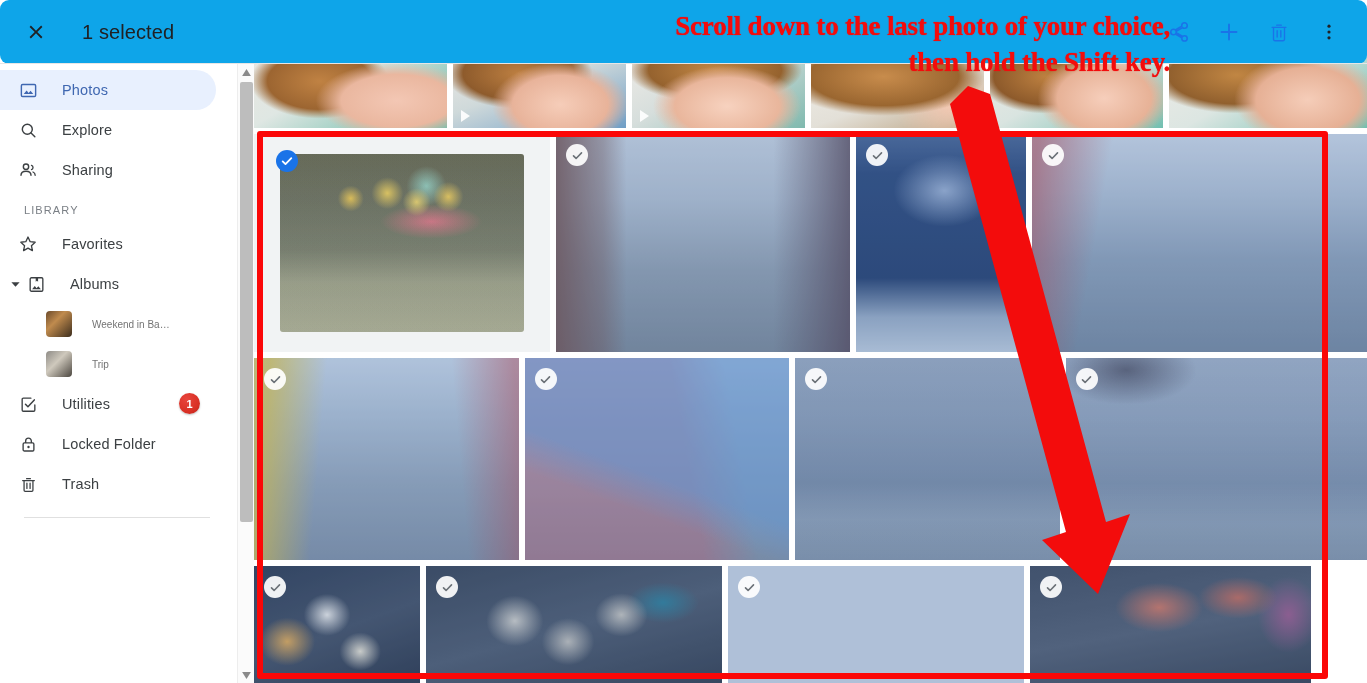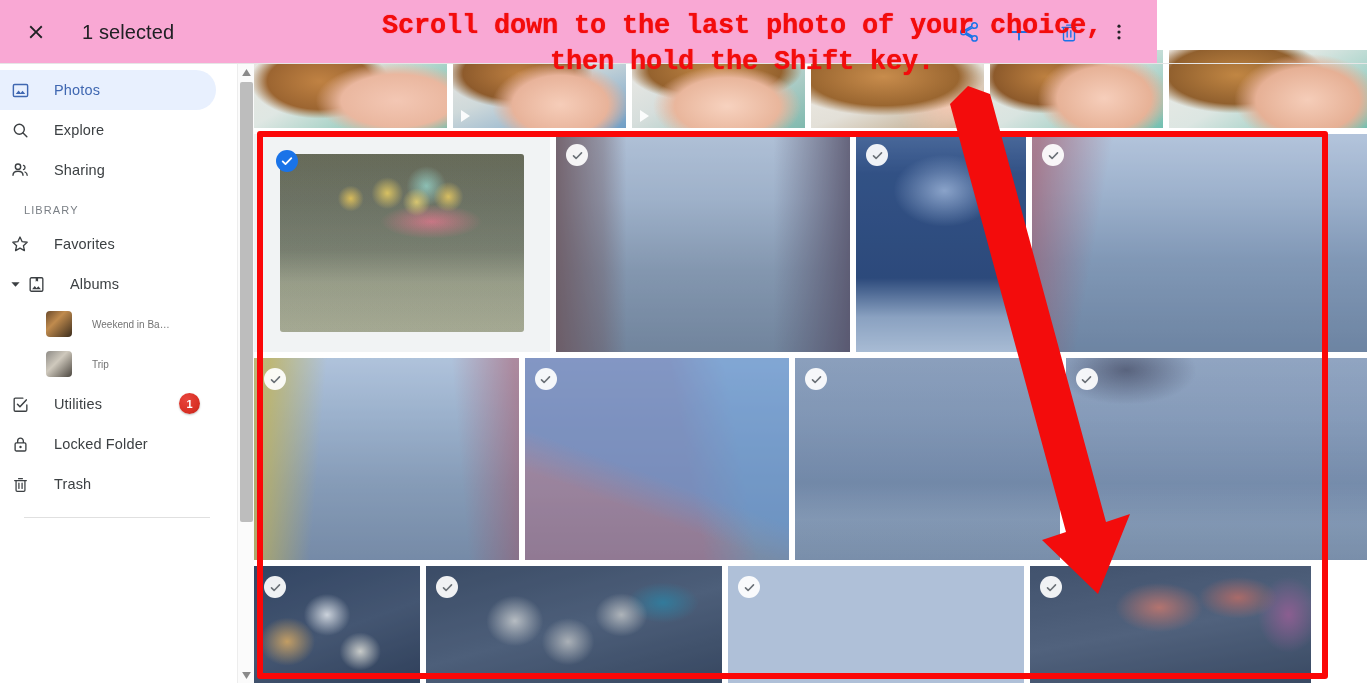--- a/index.html
+++ b/index.html
@@ -6,24 +6,25 @@
   html, body {
     width: 1367px; height: 683px;
     overflow: hidden;
     font-family: "Liberation Sans", sans-serif;
     background: #ffffff;
   }
 
   
   #topbar {
     position: absolute; left: 0; top: 0;
-    width: 1157px; height: 64px;
-    background: #f9a8d4;
+    width: 1367px; height: 64px;
+    background: #0ea5e9;
     display: flex; align-items: center;
     z-index: 40;
+    border-radius: 9px;
   }
   #topbar .close-btn {
     width: 48px; height: 48px; margin-left: 12px;
     display: flex; align-items: center; justify-content: center;
     border-radius: 50%; cursor: pointer;
   }
   #topbar .sel-count {
     margin-left: 22px;
     font-size: 20px; color: #202124; letter-spacing: .1px;
     white-space: nowrap;
@@ -46,21 +47,21 @@
     position: absolute; left: 0; top: 64px;
     width: 232px; height: 619px;
     background: #ffffff;
     z-index: 30;
     overflow: hidden;
   }
   .nav-item {
     position: relative;
     display: flex; align-items: center;
     height: 40px; margin: 0 16px 0 0;
-    padding-left: 8px;
+    padding-left: 16px;
     border-radius: 0 20px 20px 0;
     cursor: pointer;
     color: #3c4043;
   }
   .nav-item .ico {
     width: 24px; height: 24px; flex: none;
     display: flex; align-items: center; justify-content: center;
     margin-right: 22px;
   }
   .nav-item .lbl { font-size: 14.5px; letter-spacing: .15px; white-space: nowrap; }
@@ -180,24 +181,24 @@
 
   
   #ann-box {
     position: absolute; left: 257px; top: 131px;
     width: 1071px; height: 548px;
     border: 6px solid #fb0707;
     border-radius: 3px;
     z-index: 50; pointer-events: none;
   }
   #ann-text {
-    position: absolute; left: 322px; top: 8px;
+    position: absolute; left: 330px; top: 8px;
     width: 840px;
-    text-align: center;
-    font-family: Liberation Mono, monospace;
+    text-align: right;
+    font-family: Liberation Serif, serif;
     font-weight: bold;
     font-size: 27px;
     line-height: 36px;
     color: #f30c0c;
     letter-spacing: -.2px;
     z-index: 60; pointer-events: none;
     text-shadow: 0 0 1px #f30c0c;
   }
   #ann-text .l1 { display: block; white-space: nowrap; }
   #ann-text .l2 { display: block; white-space: nowrap; }

